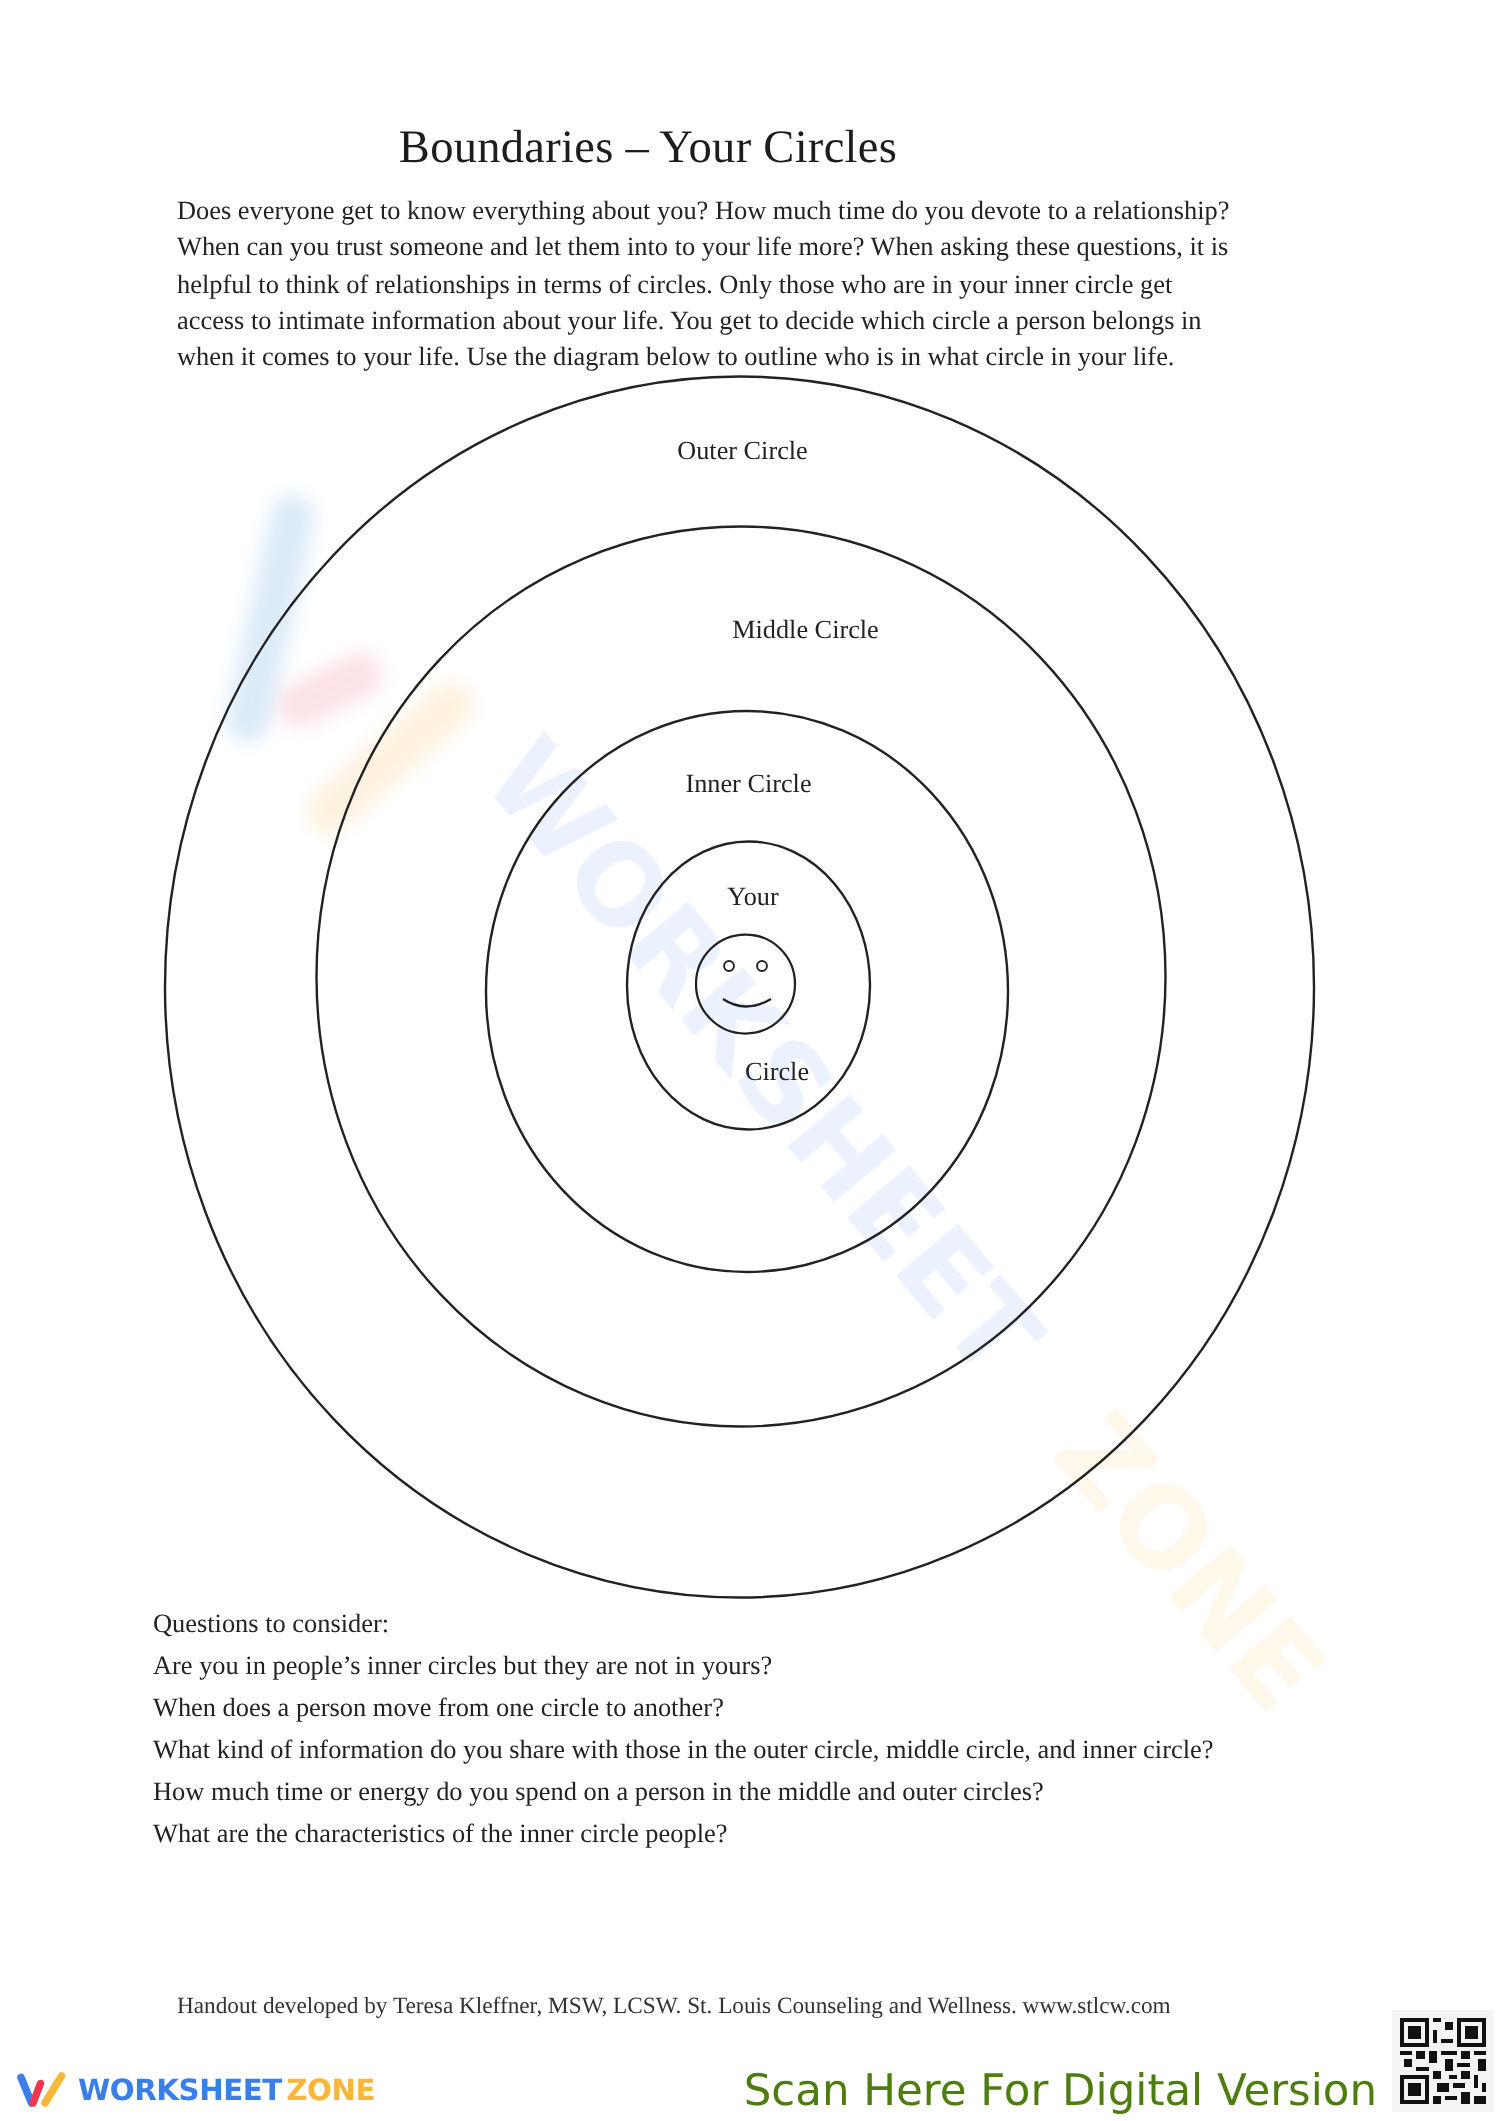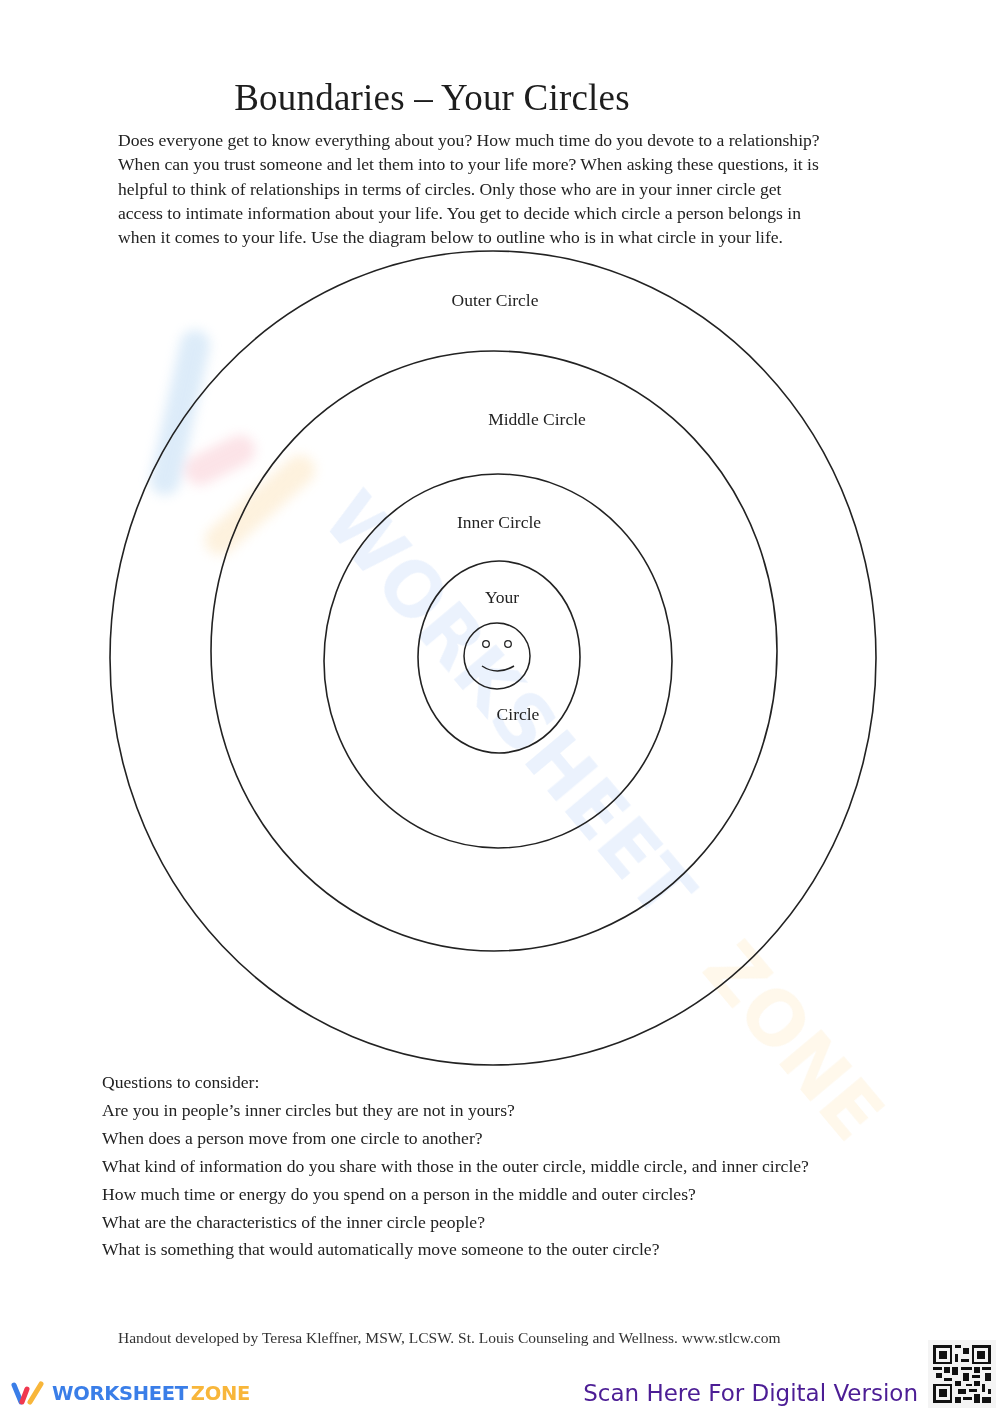--- a/index.html
+++ b/index.html
@@ -3,21 +3,21 @@
 <meta charset="utf-8">
 <style>
   html, body { margin: 0; padding: 0; }
   body {
     width: 1000px; height: 1414px; position: relative; overflow: hidden;
     background: #ffffff; color: #1a1a1a;
     font-family: "Liberation Serif", "DejaVu Serif", serif;
   }
   .title {
     position: absolute; left: 0; width: 864px; top: 78px;
-    text-align: center; font-size: 37px; line-height: 40px; color: #1d1d1d;
+    text-align: center; font-size: 31px; line-height: 40px; color: #1d1d1d;
     letter-spacing: 0.2px;
   }
   .intro {
     position: absolute; left: 118px; top: 128px; width: 780px;
     font-size: 17.6px; line-height: 24.3px; color: #222;
   }
   .intro .line { display: block; white-space: nowrap; }
   .diagram { position: absolute; left: 0; top: 0; width: 1000px; height: 1414px; pointer-events: none; }
   .diagram svg { position: absolute; left: 0; top: 0; }
   .clabel {
@@ -33,21 +33,21 @@
     position: absolute; left: 118px; top: 1329px; font-size: 15.5px; color: #333; white-space: nowrap;
   }
   .brand {
     position: absolute; left: 10px; top: 1378px; display: flex; align-items: center; height: 30px;
     font-family: "DejaVu Sans", "Liberation Sans", sans-serif; font-weight: bold; font-size: 19.5px;
   }
   .brand .w { color: #3a7ee8; margin-left: 6px; letter-spacing: -0.3px; }
   .brand .z { color: #f8b63a; margin-left: 3px; letter-spacing: -0.3px; }
   .scan {
     position: absolute; right: 82px; top: 1378px; font-family: "DejaVu Sans", "Liberation Sans", sans-serif;
-    font-size: 23px; color: #4c1d95; white-space: nowrap; line-height: 30px;
+    font-size: 29px; color: #4d7c0f; white-space: nowrap; line-height: 30px;
   }
   .qr { position: absolute; left: 928px; top: 1340px; width: 68px; height: 68px; background: #f2f2f2; }
 </style>
 </head>
 <body>
 
 <div class="title">Boundaries – Your Circles</div>
 
 <div class="intro">
   <span class="line">Does everyone get to know everything about you?  How much time do you devote to a relationship?</span>
@@ -93,21 +93,20 @@
   <div class="clabel" style="left:518px; top:704px;">Circle</div>
 </div>
 
 <div class="questions">
   <span class="q">Questions to consider:</span>
   <span class="q">Are you in people’s inner circles but they are not in yours?</span>
   <span class="q">When does a person move from one circle to another?</span>
   <span class="q">What kind of information do you share with those in the outer circle, middle circle, and inner circle?</span>
   <span class="q">How much time or energy do you spend on a person in the middle and outer circles?</span>
   <span class="q">What are the characteristics of the inner circle people?</span>
-  <span class="q">What is something that would automatically move someone to the outer circle?</span>
 </div>
 
 <div class="credit">Handout developed by Teresa Kleffner, MSW, LCSW.  St. Louis Counseling and Wellness.  www.stlcw.com</div>
 
 <div class="brand">
   <svg width="36" height="26" viewBox="0 0 36 26">
     <line x1="4" y1="5" x2="11" y2="22" stroke="#3a7ee8" stroke-width="5" stroke-linecap="round"></line>
     <line x1="17" y1="9" x2="12" y2="22" stroke="#f0374f" stroke-width="5" stroke-linecap="round"></line>
     <line x1="31" y1="4" x2="20" y2="22" stroke="#f8b63a" stroke-width="5" stroke-linecap="round"></line>
   </svg>

